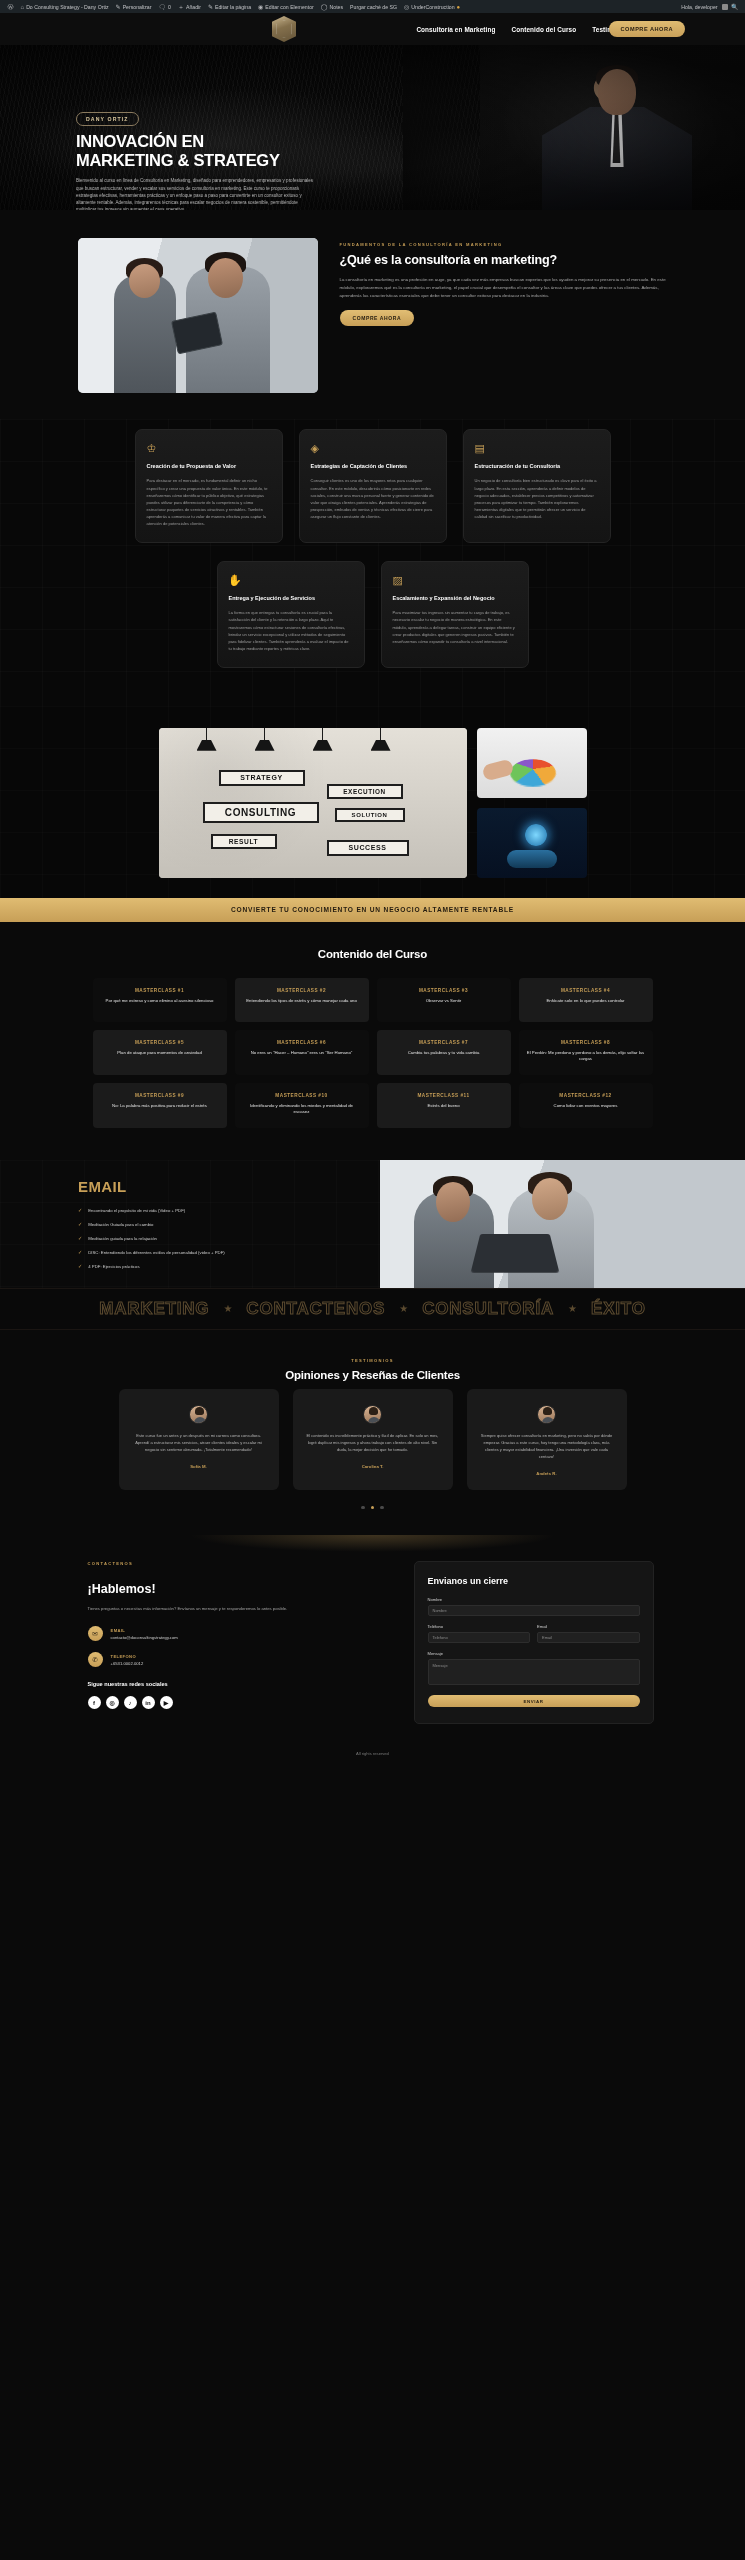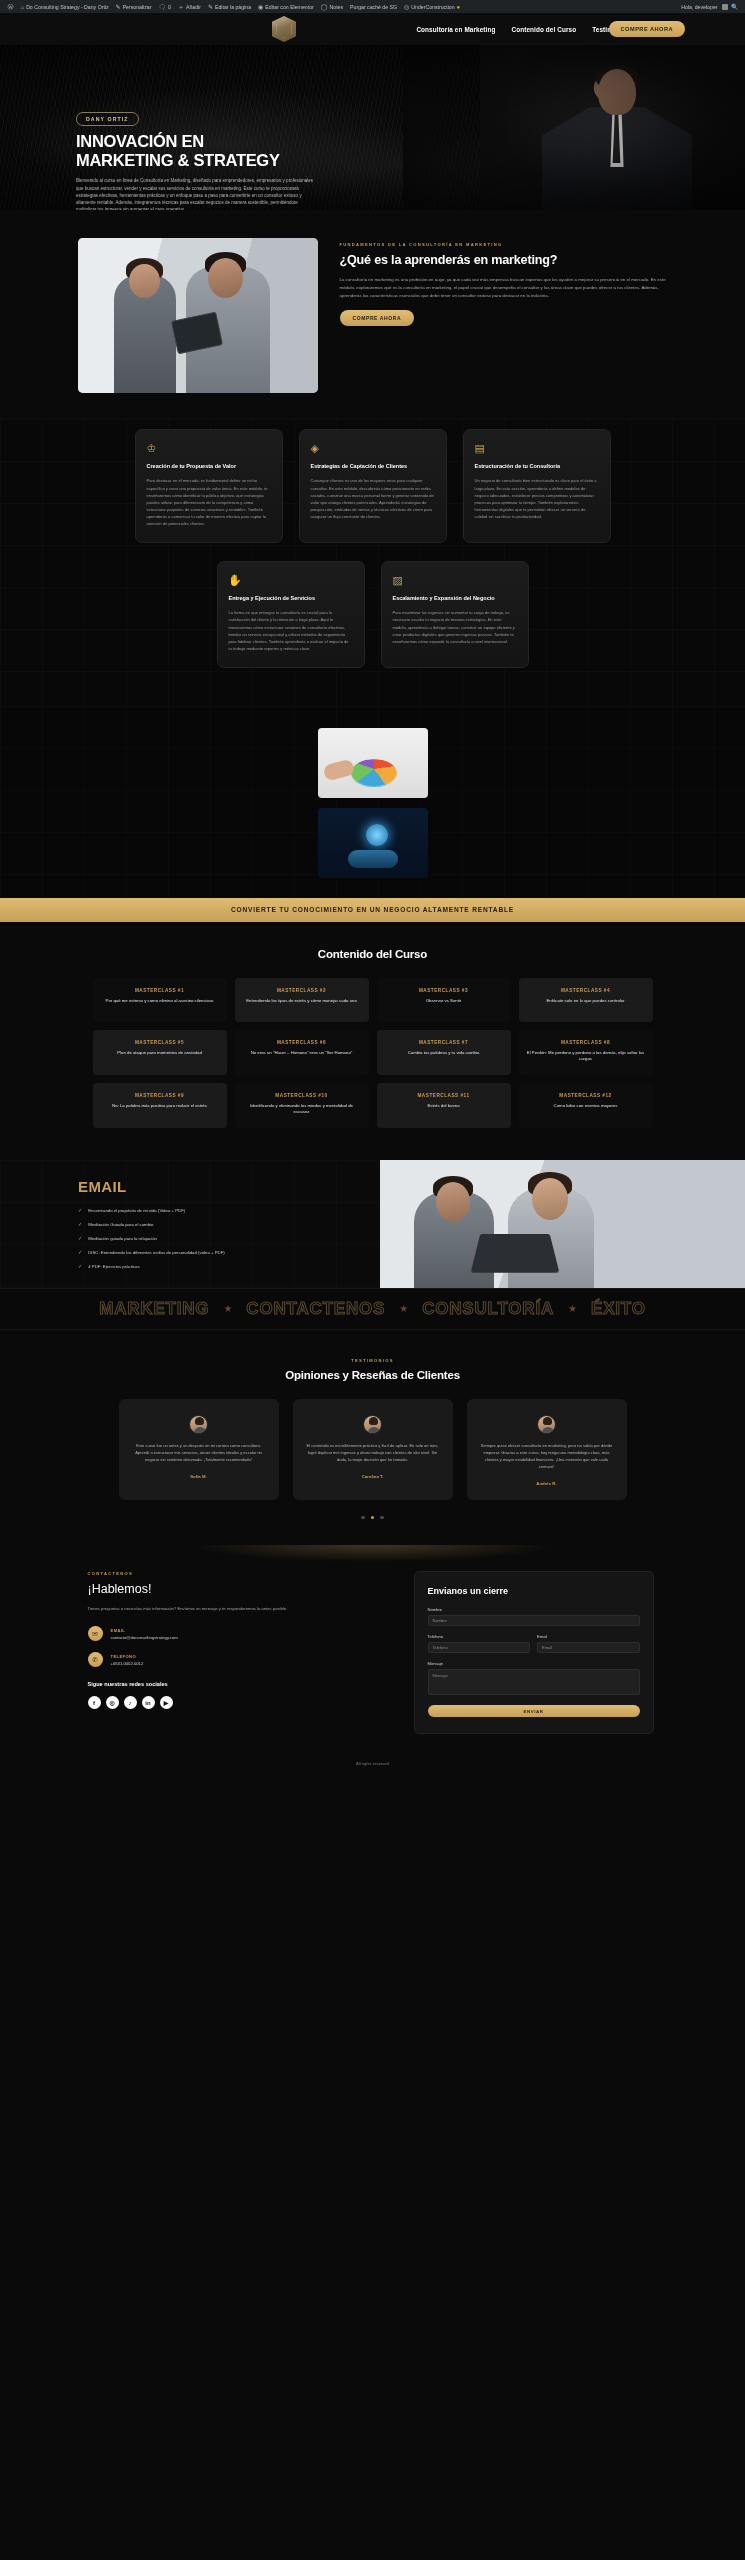--- a/index.html
+++ b/index.html
@@ -182,41 +182,41 @@
   
   .words{height:42px;background:#090909;display:flex;align-items:center;justify-content:center;gap:14px;
     border-top:1px solid #1a1512;border-bottom:1px solid #1a1512;overflow:hidden;}
   .words span{font-size:17px;font-weight:800;letter-spacing:.8px;color:transparent;
     -webkit-text-stroke:1px #5b4a2f;}
   .words i{color:#5b4a2f;font-size:10px;font-style:normal;}
 
   
   .testi{background:#0a0a0a;padding:28px 0 26px;text-align:center;}
   .testi .eyebrow{text-align:center;}
-  .testi h2{font-size:11.5px;font-weight:800;margin-bottom:18px;letter-spacing:-.2px;}
+  .testi h2{font-size:11.5px;font-weight:800;margin-bottom:8px;letter-spacing:-.2px;}
   .trow{display:flex;justify-content:center;gap:14px;}
   .tc{width:160px;background:#1a1a1a;border-radius:6px;padding:16px 13px 14px;position:relative;
     display:flex;flex-direction:column;align-items:center;}
   .tav{width:19px;height:19px;border-radius:50%;background:linear-gradient(170deg,#d7b393,#9b7557);
     border:1.5px solid #2a2a2a;margin-bottom:9px;position:relative;overflow:hidden;}
   .tav:after{content:"";position:absolute;left:3.5px;bottom:-6px;width:12px;height:12px;border-radius:50%;background:#4a4f55;}
   .tav:before{content:"";position:absolute;left:5px;top:1.5px;width:9px;height:8px;border-radius:50% 50% 30% 30%;background:#2c2016;}
   .tc p{font-size:4.05px;line-height:1.72;color:#b4b4b4;text-align:center;}
   .tc .who{color:#c79f57;font-size:4.3px;font-weight:700;margin-top:10px;}
   .dots{display:flex;justify-content:center;gap:6px;margin-top:16px;}
   .dots i{width:3.4px;height:3.4px;border-radius:50%;background:#4a4a4a;display:block;}
   .dots i.on{background:#c79f57;}
 
   
   .contacto{background:#0a0a0a;padding:26px 0 0;position:relative;}
   .c-glow{position:absolute;left:0;right:0;top:0;height:30px;
     background:radial-gradient(ellipse 260px 24px at 50% 0,rgba(199,159,87,.28),transparent 70%);}
   .c-wrap{width:570px;margin:0 auto;display:flex;gap:26px;position:relative;}
   .c-left{width:300px;}
-  .c-left h2{font-size:12.5px;font-weight:400;margin:6px 0 9px;}
+  .c-left h2{font-size:12.5px;font-weight:700;margin:16px 0 9px;}
   .c-left>p{font-size:4.2px;color:#a3a3a3;line-height:1.7;margin-bottom:14px;}
   .cinfo{display:flex;gap:8px;align-items:center;margin-bottom:11px;}
   .cico{width:15px;height:15px;border-radius:50%;background:linear-gradient(180deg,#e0bc72,#c79f57);
     display:flex;align-items:center;justify-content:center;font-size:6.5px;color:#241c10;flex:0 0 auto;}
   .clab{font-size:4.1px;color:#c79f57;font-weight:700;letter-spacing:.4px;}
   .cval{font-size:4.2px;color:#cfcfcf;margin-top:2px;}
   .c-left h3{font-size:5.6px;font-weight:700;margin:14px 0 9px;}
   .socials{display:flex;gap:5px;}
   .soc{width:13px;height:13px;border-radius:50%;background:#fff;color:#111;
     display:flex;align-items:center;justify-content:center;font-size:6px;font-weight:700;}
@@ -327,21 +327,21 @@
       <div class="ai-w"></div>
       <div class="ai-whh"></div>
       <div class="ai-wh"></div>
       <div class="ai-m"></div>
       <div class="ai-mhh"></div>
       <div class="ai-mh"></div>
       <div class="ai-tab"></div>
     </div>
     <div class="about-txt">
       <div class="eyebrow">FUNDAMENTOS DE LA CONSULTORÍA EN MARKETING</div>
-      <h2>¿Qué es la aprenderás en marketing?</h2>
+      <h2>¿Qué es la consultoría en marketing?</h2>
       <p>La consultoría en marketing es una profesión en auge, ya que cada vez más empresas buscan expertos que los ayuden a mejorar su presencia en el mercado. En este módulo, exploraremos qué es la consultoría en marketing, el papel crucial que desempeña el consultor y las áreas clave que puedes ofrecer a tus clientes. Además, aprenderás las características esenciales que debe tener un consultor exitoso para destacar en la industria.</p>
       <span class="btn-gold">COMPRE AHORA</span>
     </div>
   </div>
 </div>
 
 <div class="modules">
   <div class="mrow">
     <div class="card">
       <span class="ico">♔</span>
@@ -367,20 +367,45 @@
     </div>
     <div class="card">
       <span class="ico">▨</span>
       <h3>Escalamiento y Expansión del Negocio</h3>
       <p>Para maximizar tus ingresos sin aumentar tu carga de trabajo, es necesario escalar tu negocio de manera estratégica. En este módulo, aprenderás a delegar tareas, construir un equipo eficiente y crear productos digitales que generen ingresos pasivos. También te enseñaremos cómo expandir tu consultoría a nivel internacional.</p>
     </div>
   </div>
 </div>
 
 <div class="gallery">
+  <div class="g-main">
+    <div class="gm-board"></div>
+    <div class="gm-lamp" style="left:38px">
+        <i></i>
+        <b></b>
+      </div>
+    <div class="gm-lamp" style="left:96px">
+        <i></i>
+        <b></b>
+      </div>
+    <div class="gm-lamp" style="left:154px">
+        <i></i>
+        <b></b>
+      </div>
+    <div class="gm-lamp" style="left:212px">
+        <i></i>
+        <b></b>
+      </div>
+    <div class="gm-box" style="left:60px;top:42px;width:86px;height:16px;font-size:7px">STRATEGY</div>
+    <div class="gm-box" style="left:168px;top:56px;width:76px;height:15px;font-size:6.4px">EXECUTION</div>
+    <div class="gm-box" style="left:44px;top:74px;width:116px;height:21px;font-size:10px">CONSULTING</div>
+    <div class="gm-box" style="left:176px;top:80px;width:70px;height:14px;font-size:6px">SOLUTION</div>
+    <div class="gm-box" style="left:52px;top:106px;width:66px;height:15px;font-size:6.6px">RESULT</div>
+    <div class="gm-box" style="left:168px;top:112px;width:82px;height:16px;font-size:7px">SUCCESS</div>
+  </div>
   <div class="g-side">
     <div class="g-s1">
       <div class="pie"></div>
       <div class="hand"></div>
     </div>
     <div class="g-s2">
       <div class="bulb"></div>
       <div class="hand2"></div>
     </div>
   </div>

